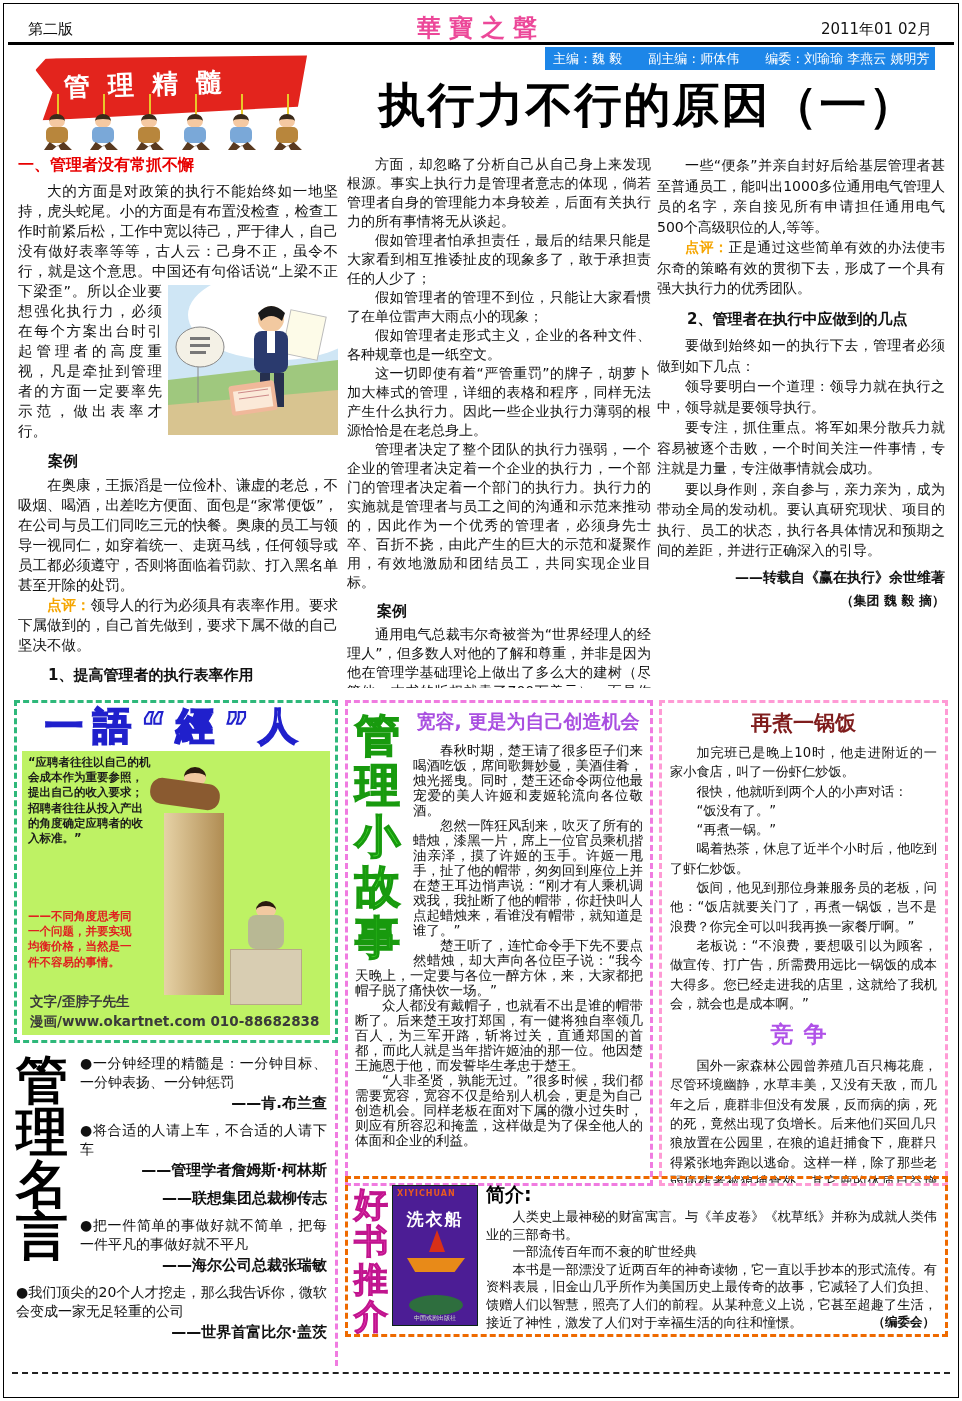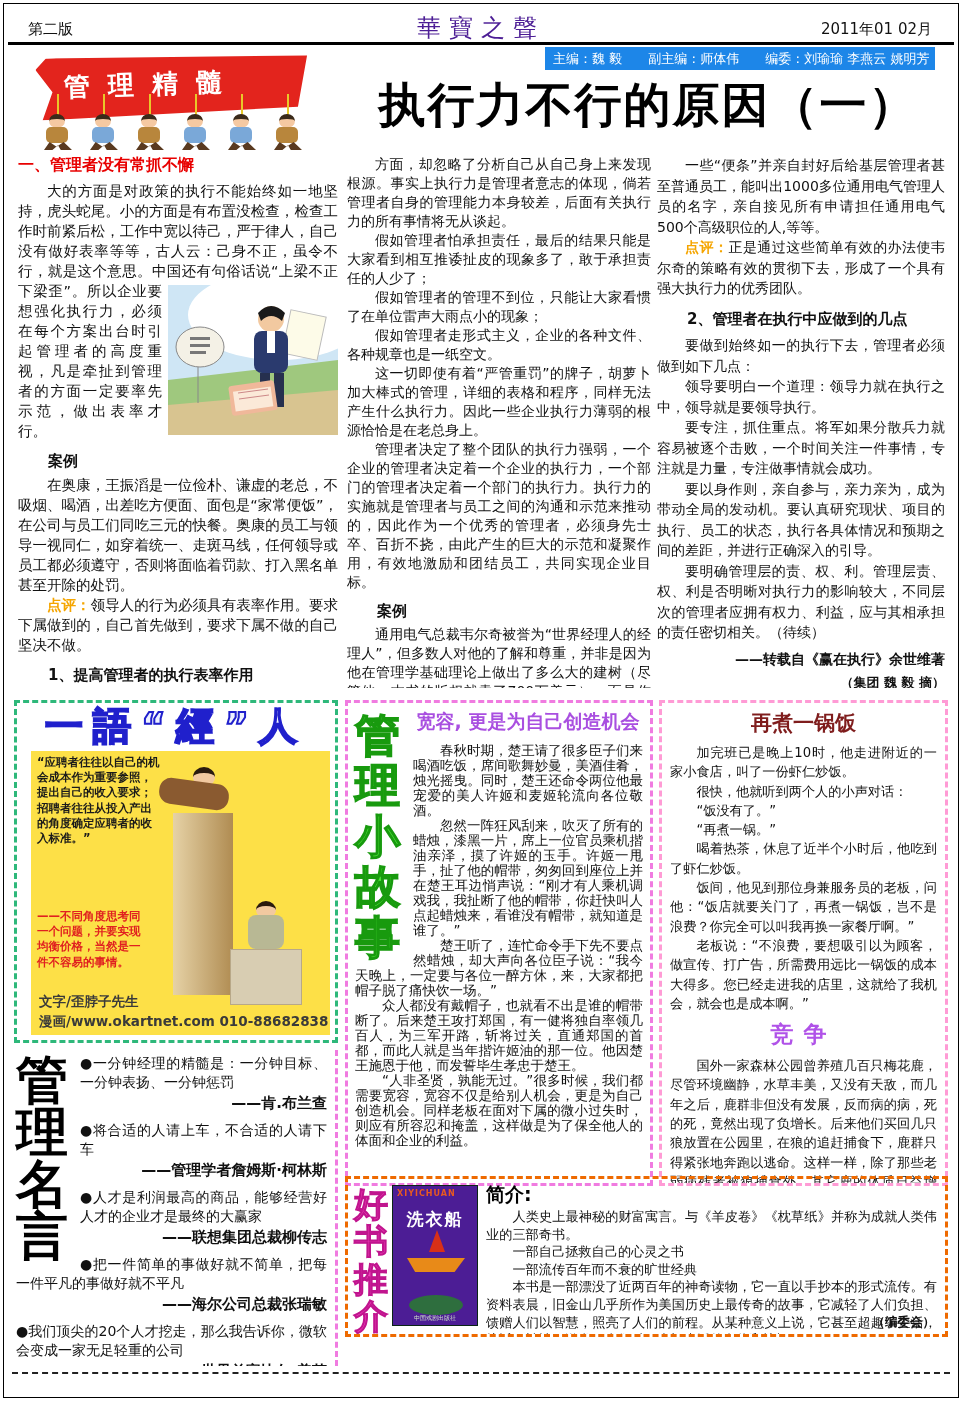--- a/index.html
+++ b/index.html
@@ -7,21 +7,21 @@
   .page {
     position:relative; width:962px; height:1401px; background:#fff;
     font-family:"DejaVu Sans","Liberation Sans",sans-serif; color:#111;
     overflow:hidden;
   }
   .frame { position:absolute; inset:3px; border:1px solid #000; pointer-events:none; }
 
   
   .hdr-left  { position:absolute; left:28px;  top:20px; font-size:15px; color:#111; }
   .masthead  { position:absolute; left:50%; top:12px; transform:translateX(-50%);
-               font-size:24px; font-weight:400; letter-spacing:8px; color:#4c1d95; }
+               font-size:24px; font-weight:700; letter-spacing:8px; color:#ec4899; }
   .hdr-date  { position:absolute; right:30px; top:20px; font-size:15px; color:#111; }
   .hdr-rule  { position:absolute; left:8px; right:8px; top:42px; height:3px; background:#000; }
   .editors   { position:absolute; left:545px; top:47px; width:390px; height:23px;
                background:#1d86e8; color:#fff; font-size:13px; line-height:23px;
                padding-left:8px; white-space:nowrap; overflow:hidden; }
 
   
   .banner { position:absolute; left:36px; top:50px; width:284px; height:102px; }
   .flag   { position:absolute; left:0; top:4px; width:272px; height:62px; background:#e3241d;
             clip-path:polygon(0 18%,4% 0,100% 10%,96% 92%,2% 100%,6% 55%); transform:rotate(-2deg); }
@@ -57,21 +57,21 @@
   .ill-exec { float:right; width:170px; height:150px; margin:4px 0 4px 6px; }
   .src-line { text-align:right; font-weight:700; margin-top:6px; }
   .byline   { text-align:right; font-weight:900; font-size:13px; margin-top:4px; }
 
   
   .boxA { position:absolute; left:14px; top:700px; width:324px; height:343px;
           border:3px dashed #2eb87a; background:#fff; }
   .boxA-title { height:46px; display:flex; align-items:center; justify-content:center;
                 font-size:38px; font-weight:900; letter-spacing:10px; color:#eef2ff;
                 -webkit-text-stroke:2px #2020cc; text-shadow:0 0 1px #2020cc; white-space:nowrap; overflow:hidden; }
-  .boxA-img { position:absolute; left:5px; right:5px; top:48px; bottom:5px; background:#fde047; overflow:hidden;margin-left:9px; }
+  .boxA-img { position:absolute; left:5px; right:5px; top:48px; bottom:5px; background:#bef264; overflow:hidden; }
   .pillar { position:absolute; left:142px; top:62px; bottom:40px; width:60px;
             background:linear-gradient(90deg,#e6d2a6,#b08c52); }
   .seat   { position:absolute; right:28px; bottom:30px; width:72px; height:56px; background:#d8cdb2; border:1px solid #b8a888; }
   .manA { position:absolute; left:118px; top:16px; width:90px; height:52px; }
   .manA .head { position:absolute; left:44px; top:0; width:22px; height:20px; border-radius:50%;
                 background:#f2c9a0; border-top:6px solid #2a1a0e; }
   .manA .body { position:absolute; left:10px; top:14px; width:70px; height:26px; border-radius:12px;
                 background:#8a5a30; transform:rotate(8deg); }
   .manB { position:absolute; right:40px; bottom:78px; width:48px; height:56px; }
   .manB .head { position:absolute; left:14px; top:0; width:20px; height:18px; border-radius:50%;
@@ -238,21 +238,20 @@
     </div>
 
     <div class="col col3">
       <p>一些“便条”并亲自封好后给基层管理者甚至普通员工，能叫出1000多位通用电气管理人员的名字，亲自接见所有申请担任通用电气500个高级职位的人,等等。</p>
       <p><span class="lbl-comment">点评：</span><span>正是通过这些简单有效的办法使韦尔奇的策略有效的贯彻下去，形成了一个具有强大执行力的优秀团队。</span></p>
       <div class="h-black">2、管理者在执行中应做到的几点</div>
       <p>要做到始终如一的执行下去，管理者必须做到如下几点：</p>
       <p>领导要明白一个道理：领导力就在执行之中，领导就是要领导执行。</p>
       <p>要专注，抓住重点。将军如果分散兵力就容易被逐个击败，一个时间关注一件事情，专注就是力量，专注做事情就会成功。</p>
       <p>要以身作则，亲自参与，亲力亲为，成为带动全局的发动机。要认真研究现状、项目的执行、员工的状态，执行各具体情况和预期之间的差距，并进行正确深入的引导。</p>
-      <p>要明确管理层的责、权、利。管理层责、权、利是否明晰对执行力的影响较大，不同层次的管理者应拥有权力、利益，应与其相承担的责任密切相关。（待续）</p>
       <div class="src-line">——转载自《赢在执行》余世维著</div>
       <div class="byline">（集团 魏 毅 摘）</div>
     </div>
   </div>
 
   <div class="boxA">
     <div class="boxA-title">一語“經”人</div>
     <div class="boxA-img">
       <div class="pillar"></div>
       <div class="seat"></div>
@@ -277,21 +276,20 @@
     <div class="mv-title">管理名言</div>
     <div class="quote">
       <div class="qt">●一分钟经理的精髓是：一分钟目标、一分钟表扬、一分钟惩罚</div>
       <div class="qa">——肯.布兰查</div>
     </div>
     <div class="quote">
       <div class="qt">●将合适的人请上车，不合适的人请下车</div>
       <div class="qa">——管理学者詹姆斯·柯林斯</div>
     </div>
     <div class="quote">
-      <div class="qt">●人才是利润最高的商品，能够经营好人才的企业才是最终的大赢家</div>
       <div class="qa">——联想集团总裁柳传志</div>
     </div>
     <div class="quote">
       <div class="qt">●把一件简单的事做好就不简单，把每一件平凡的事做好就不平凡</div>
       <div class="qa">——海尔公司总裁张瑞敏</div>
     </div>
     <div class="quote">
       <div class="qt">●我们顶尖的20个人才挖走，那么我告诉你，微软会变成一家无足轻重的公司</div>
       <div class="qa">——世界首富比尔·盖茨</div>
     </div>
@@ -331,19 +329,18 @@
       <div class="boat">
         <div class="sail"></div>
           <div class="hull"></div>
       </div>
       <div class="fish"></div>
       <div class="foot">中国戏剧出版社</div>
     </div>
     <div class="book-text">
       <div class="intro-lbl">简介:</div>
       <p>人类史上最神秘的财富寓言。与《羊皮卷》《枕草纸》并称为成就人类伟业的三部奇书。</p>
-      <p>一部自己拯救自己的心灵之书</p>
       <p>一部流传百年而不衰的旷世经典</p>
       <p>本书是一部漂没了近两百年的神奇读物，它一直以手抄本的形式流传。有资料表晨，旧金山几乎所作为美国历史上最传奇的故事，它减轻了人们负担、馈赠人们以智慧，照亮了人们的前程。从某种意义上说，它甚至超趣了生活，接近了神性，激发了人们对于幸福生活的向往和憧憬。</p>
       <div class="book-byline">（编委会）</div>
     </div>
   </div>
 </div>
 
 </body></html>

